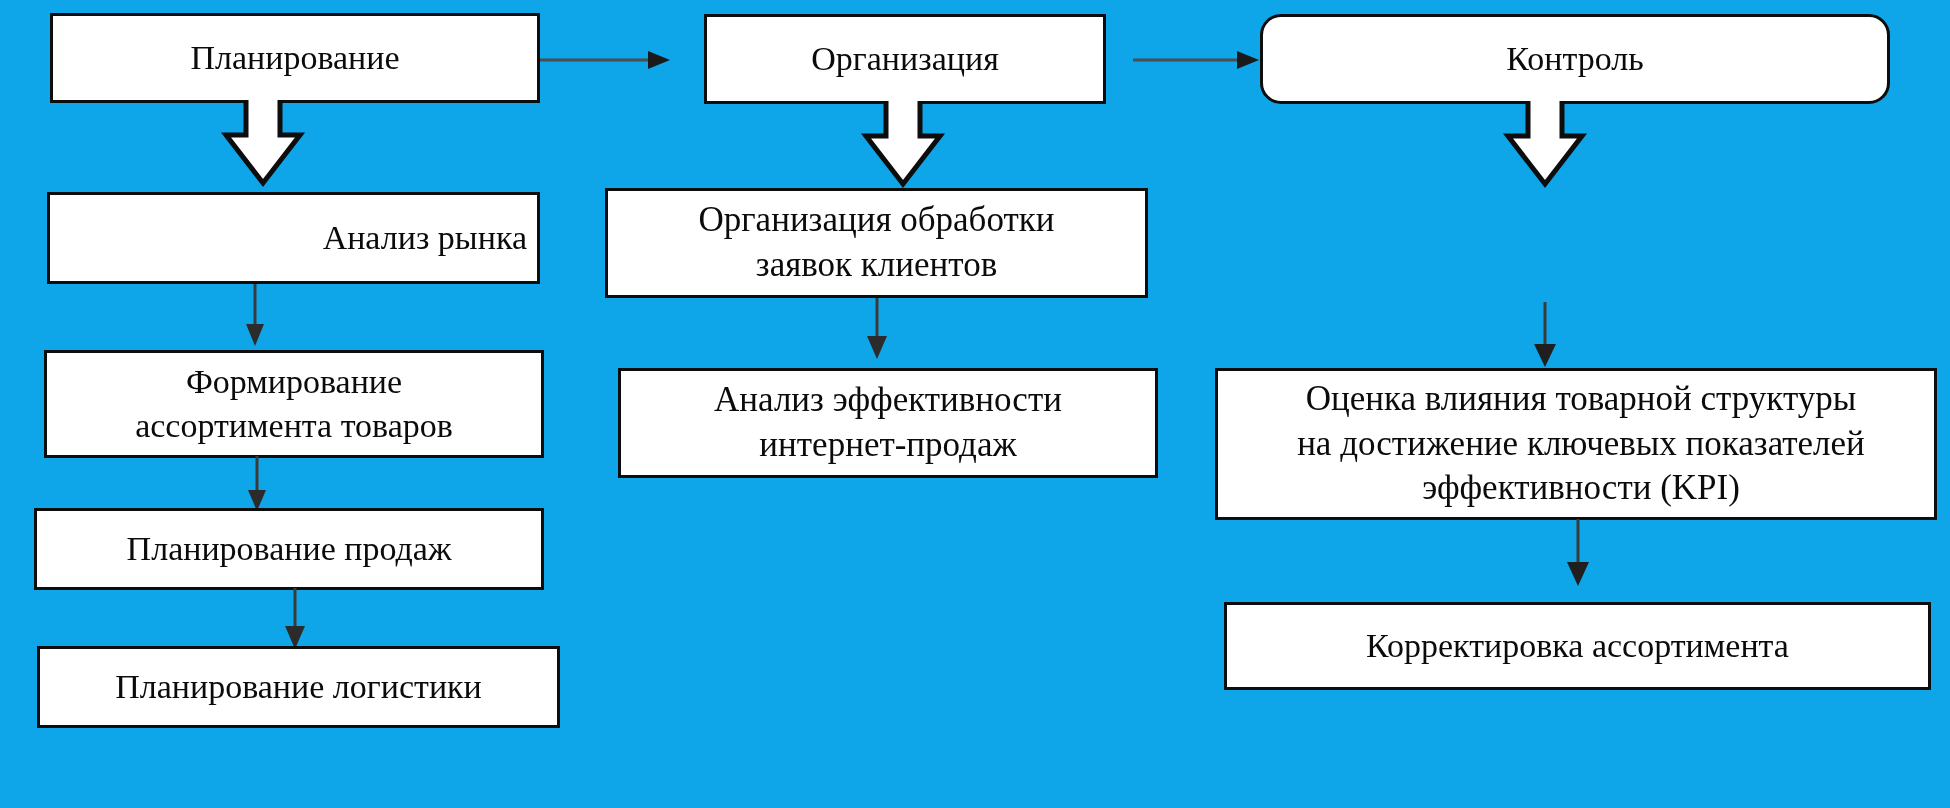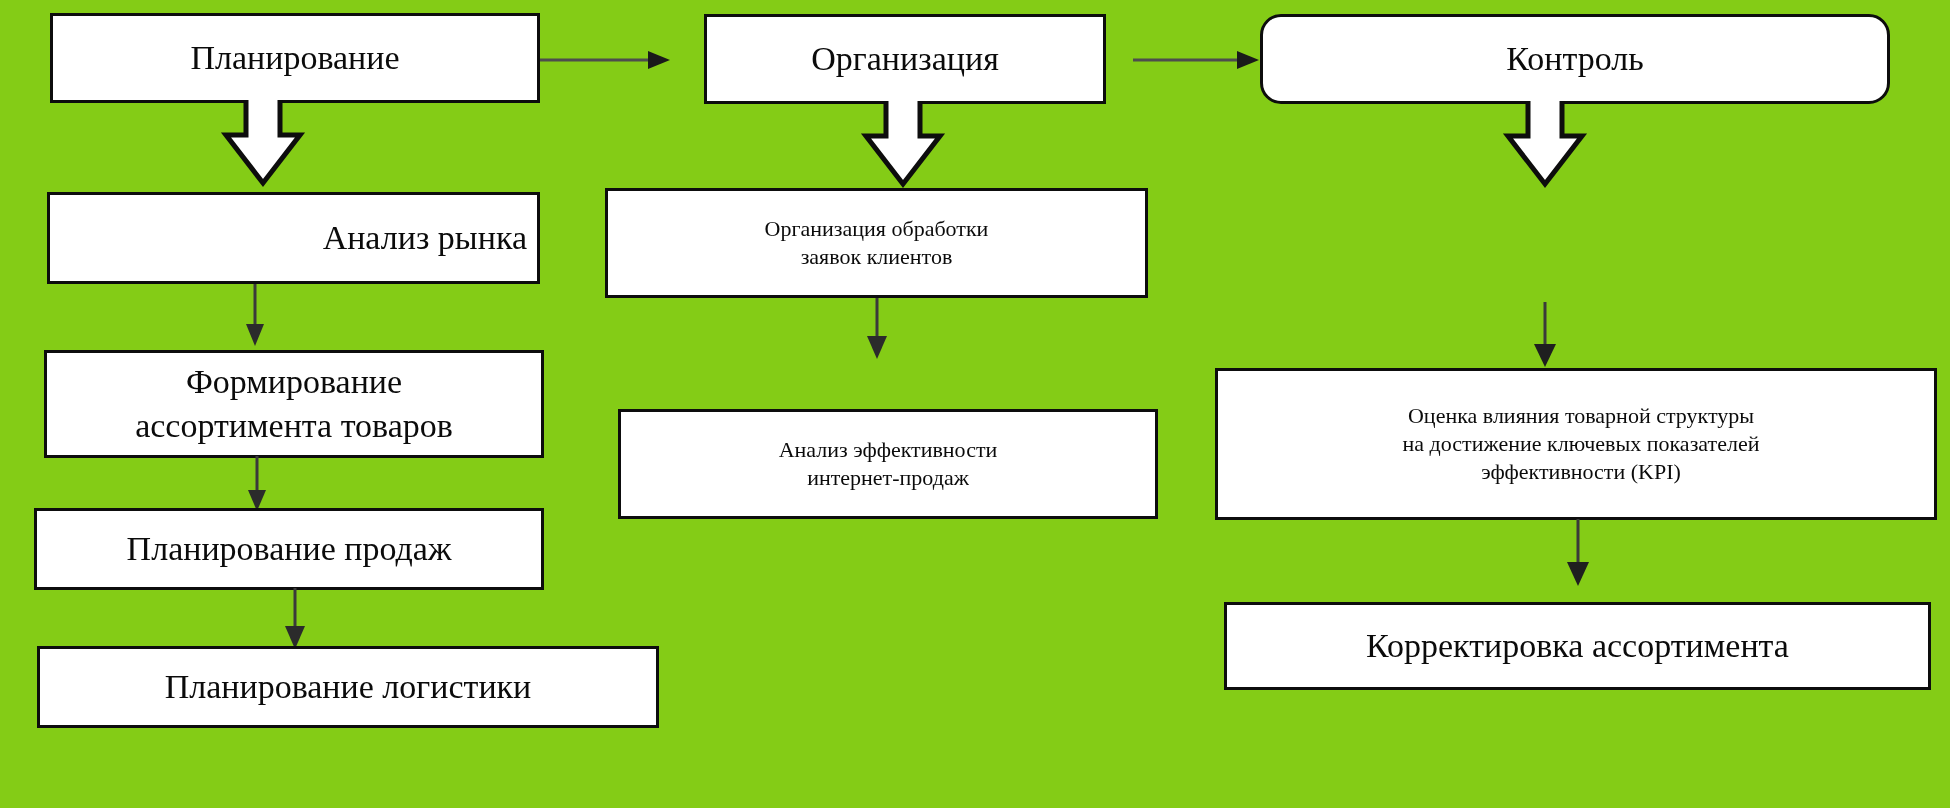--- a/index.html
+++ b/index.html
@@ -4,21 +4,21 @@
 <style>
   html, body {
     margin: 0;
     padding: 0;
     background: #ffffff;
   }
   #canvas {
     position: relative;
     width: 1950px;
     height: 808px;
-    background: #84cc16;
+    background: #0ea5e9;
     font-family: "Liberation Serif", "DejaVu Serif", serif;
     overflow: hidden;
   }
   .node {
     position: absolute;
     box-sizing: border-box;
     border: 3px solid #0d0d0d;
     background: #ffffff;
     display: flex;
     align-items: center;
@@ -27,21 +27,21 @@
     color: #0b0b0b;
     line-height: 1.28;
     padding: 2px 10px;
   }
   .node .label {
     display: block;
     width: 100%;
     white-space: pre-line;
   }
   .f34 { font-size: 34px; }
-  .f33 { font-size: 22px; justify-content: center; }
+  .f33 { font-size: 35px; justify-content: center; }
 
   .connector {
     position: absolute;
     pointer-events: none;
   }
   .connector svg { display: block; overflow: visible; }
 </style>
 </head>
 <body>
 
@@ -84,21 +84,21 @@
     <span class="label">Планирование продаж</span>
   </div>
 
   <div class="connector" style="left:278px; top:588px;">
     <svg width="34" height="62" viewBox="0 0 34 62">
       <line x1="17" y1="0" x2="17" y2="40" stroke="#3a3a3a" stroke-width="3"></line>
       <polygon points="7,38 27,38 17,61" fill="#2b2b2b"></polygon>
     </svg>
   </div>
 
-  <div class="node f34" style="left:37px; top:646px; width:622px; height:82px;">
+  <div class="node f34" style="left:37px; top:646px; width:523px; height:82px;">
     <span class="label">Планирование логистики</span>
   </div>
 
   <div class="node f34" style="left:704px; top:14px; width:402px; height:90px;align-items:center;">
     <span class="label">Организация</span>
   </div>
 
   <div class="connector" style="left:540px; top:48px;">
     <svg width="132" height="24" viewBox="0 0 132 24">
       <line x1="0" y1="12" x2="110" y2="12" stroke="#4d4d4d" stroke-width="3"></line>
@@ -117,21 +117,21 @@
 заявок клиентов</span>
   </div>
 
   <div class="connector" style="left:860px; top:298px;">
     <svg width="34" height="62" viewBox="0 0 34 62">
       <line x1="17" y1="0" x2="17" y2="40" stroke="#3a3a3a" stroke-width="3"></line>
       <polygon points="7,38 27,38 17,61" fill="#2b2b2b"></polygon>
     </svg>
   </div>
 
-  <div class="node f33" style="left:618px; top:368px; width:540px; height:110px;margin-top:41px;">
+  <div class="node f33" style="left:618px; top:368px; width:540px; height:110px;">
     <span class="label">Анализ эффективности
 интернет-продаж</span>
   </div>
 
   <div class="node f34" style="left:1260px; top:14px; width:630px; height:90px;border-radius:21px;">
     <span class="label">Контроль</span>
   </div>
 
   <div class="connector" style="left:1133px; top:48px;">
     <svg width="132" height="24" viewBox="0 0 132 24">

